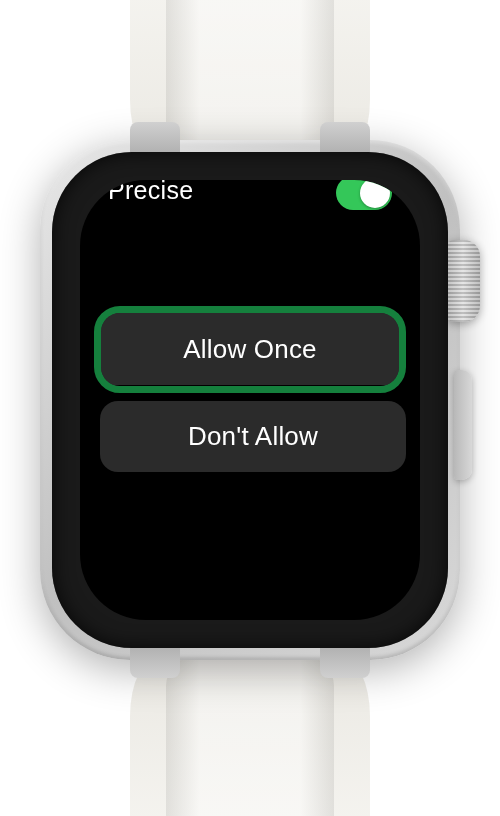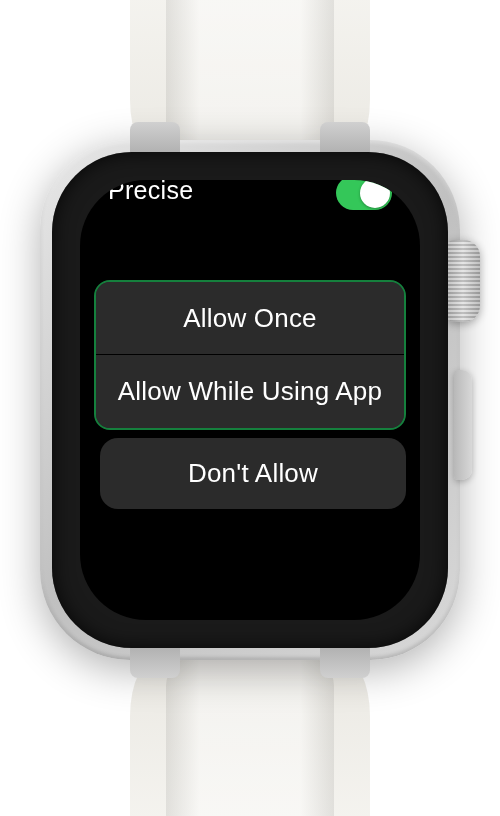--- a/index.html
+++ b/index.html
@@ -246,22 +246,22 @@
       border-radius: 50%;
       box-shadow: 0 1px 3px rgba(0,0,0,0.3);
     }
     
     .spacer {
       flex: 0.7;
     }
     
     
     .highlight-group {
-      border: 2px solid #15803d;
-      border-radius: 16px;
+      border: 7px solid #15803d;
+      border-radius: 26px;
       background: #2b2b2b;
       overflow: hidden;
       margin-bottom: 8px;
     }
     
     .option-btn {
       background: #2b2b2b;
       color: #fff;
       font-size: 26px;
       font-weight: 400;
@@ -316,21 +316,20 @@
           <div class="toggle">
             <div class="toggle-knob"></div>
           </div>
         </div>
 
         <div class="spacer"></div>
 
         <div class="highlight-group">
           <div class="option-btn">Allow Once</div>
           <div class="divider"></div>
-          <div class="option-btn">Allow While Using App</div>
         </div>
 
         <div class="option-btn-standalone">Don't Allow</div>
 
         <div class="bottom-spacer"></div>
       </div>
     </div>
   </div>
 </div>
 

